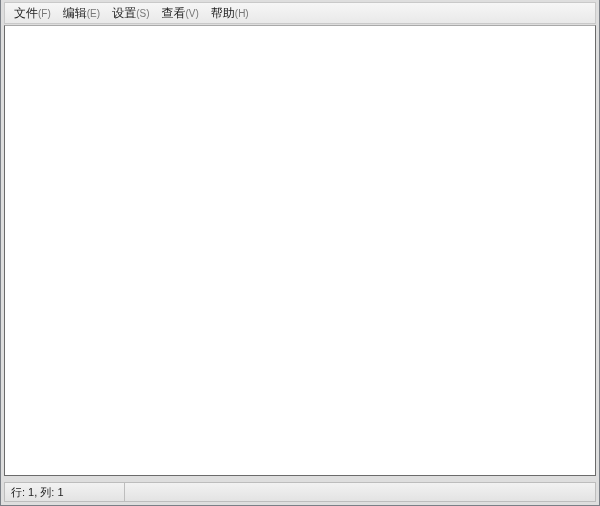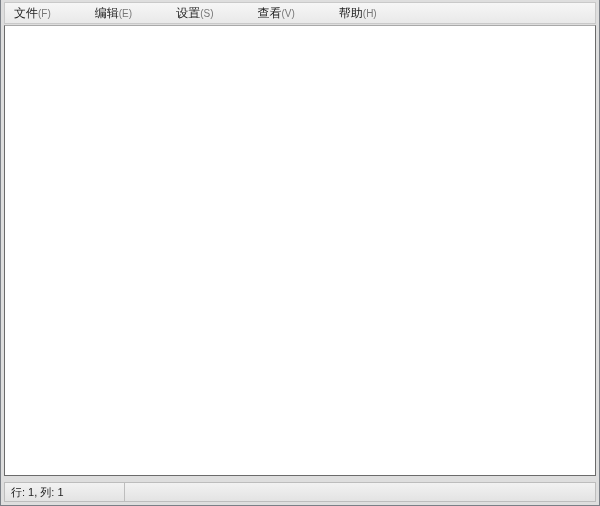--- a/index.html
+++ b/index.html
@@ -65,21 +65,20 @@
     padding: 2px 3px 3px 3px;
   }
 
   .menubar {
     height: 22px;
     background: linear-gradient(#f6f6f6, #e9e9e9);
     border: 1px solid #c9c9c9;
     display: flex;
     align-items: center;
     padding: 0 3px;
-    gap: 32px;
   }
   .menu-item {
     padding: 1px 6px;
     color: #222;
     font-size: 12px;
   }
   .menu-item .shortcut {
     font-size: 10px;
     color: #777;
   }

